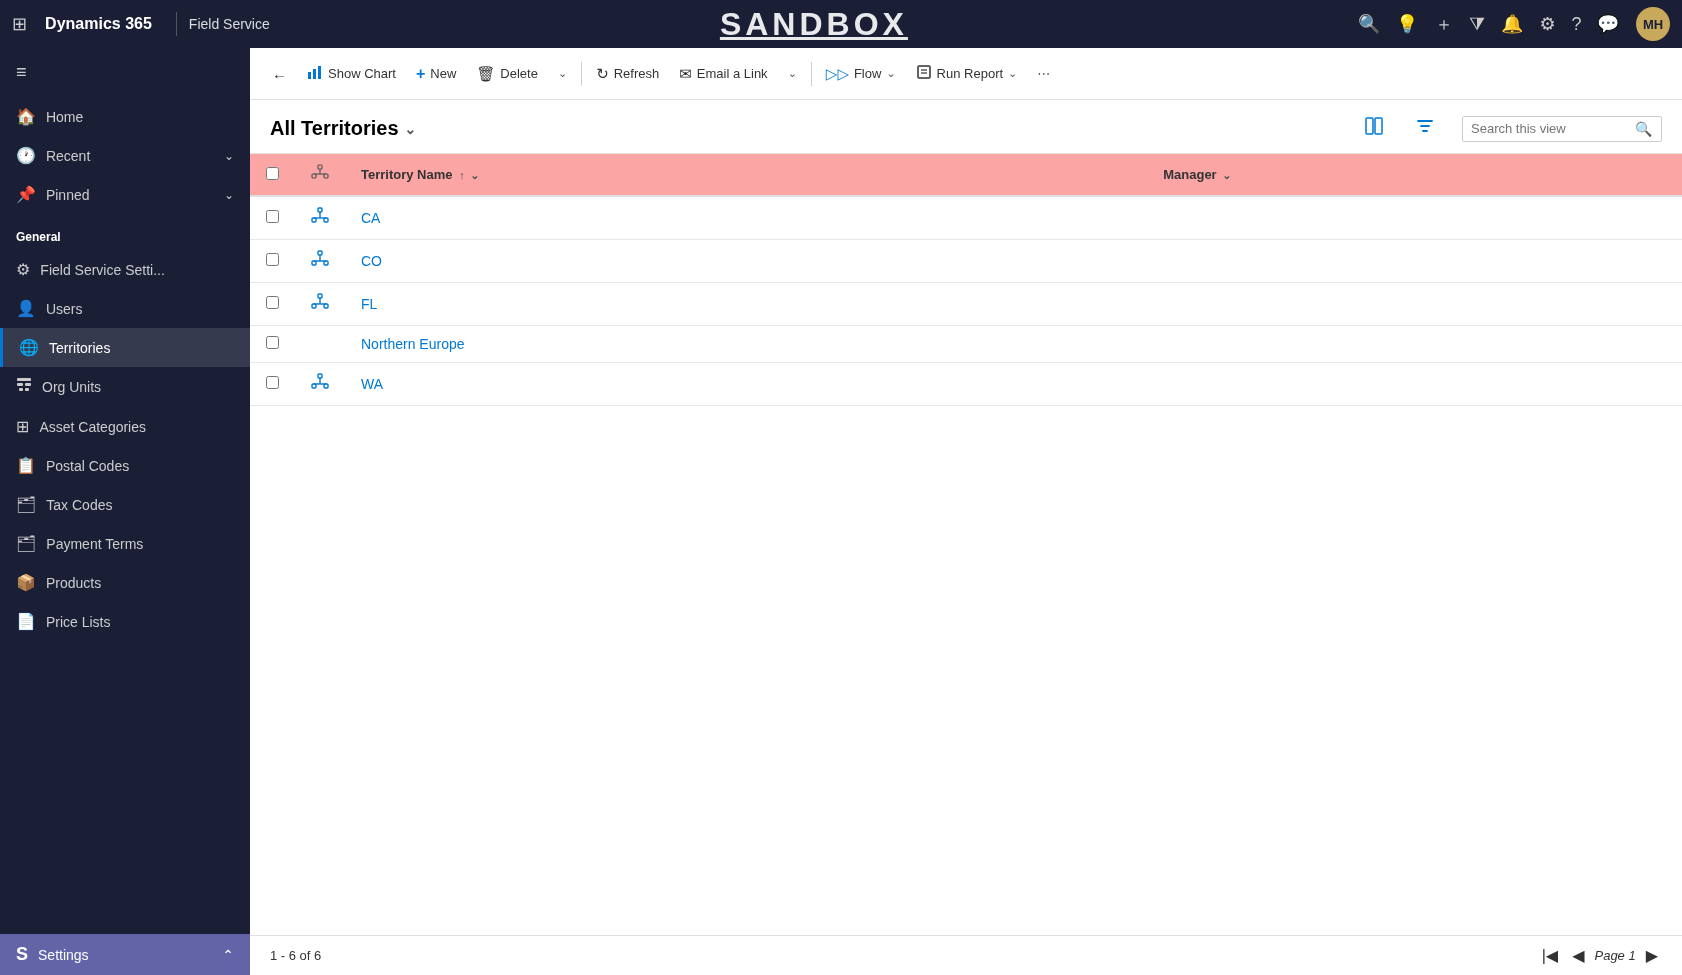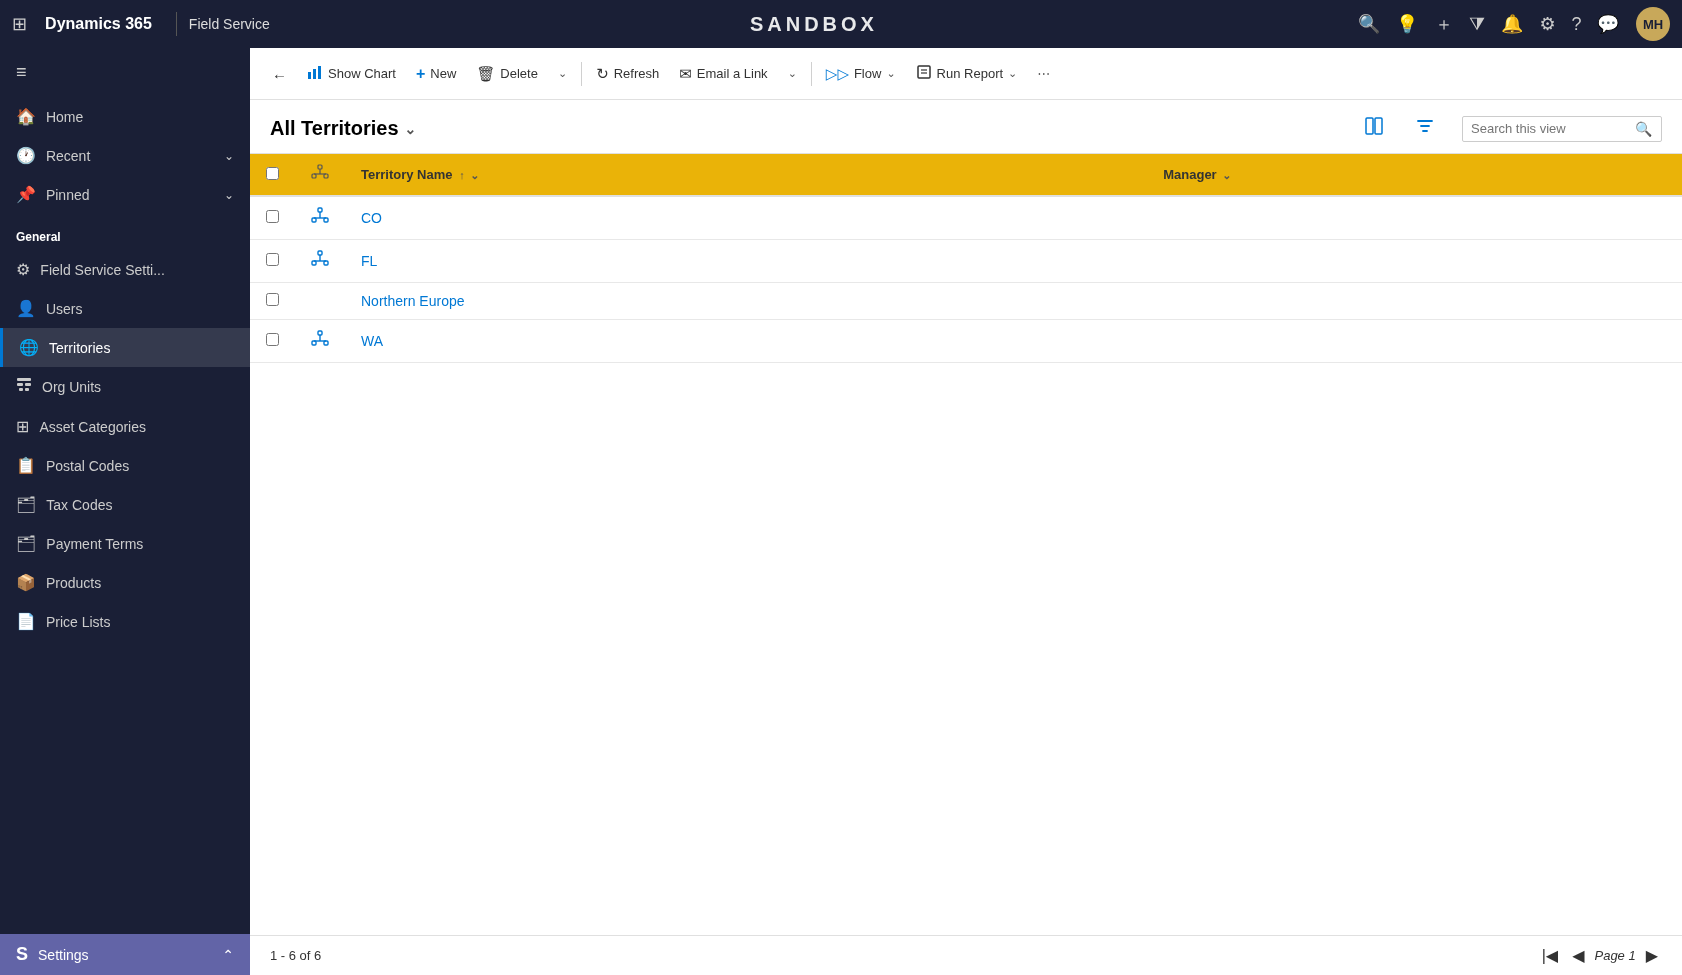--- a/index.html
+++ b/index.html
@@ -12,21 +12,21 @@
       height: 48px;
       display: flex;
       align-items: center;
       padding: 0 12px;
       flex-shrink: 0;
     }
     .top-nav-grid { color: #ccc; font-size: 18px; margin-right: 12px; cursor: pointer; }
     .top-nav-brand { font-weight: 700; font-size: 16px; margin-right: 12px; white-space: nowrap; margin-left: 6px; }
     .top-nav-divider { width: 1px; height: 24px; background: #555; margin: 0 12px; }
     .top-nav-module { font-size: 14px; color: #ddd; }
-    .top-nav-title { flex: 1; text-align: center; font-size: 20px; font-weight: 600; letter-spacing: 4px; color: #fff; opacity: 0.9; }
+    .top-nav-title { flex: 1; text-align: center; font-size: 32px; font-weight: 600; letter-spacing: 4px; color: #fff; opacity: 0.9; text-decoration: underline; }
     .top-nav-icons { display: flex; align-items: center; gap: 16px; }
     .top-nav-icon { color: #ccc; font-size: 18px; cursor: pointer; }
     .top-nav-avatar {
       width: 34px; height: 34px; border-radius: 50%;
       background: #c8a85a; color: #1a1f36;
       display: flex; align-items: center; justify-content: center;
       font-weight: 700; font-size: 13px; cursor: pointer;
     }
 
     
@@ -111,21 +111,21 @@
       border: none; outline: none; font-size: 13px; color: #555; width: 100%;
     }
     .search-box-icon { color: #0078d4; font-size: 14px; cursor: pointer; }
 
     
     .table-wrapper { flex: 1; overflow-y: auto; }
     table { width: 100%; border-collapse: collapse; }
     thead tr { border-bottom: 2px solid #e0e0e0; }
     thead th {
       padding: 10px 16px; text-align: left; font-weight: 600;
-      font-size: 13px; color: #333; background: #eab308;
+      font-size: 13px; color: #333; background: #fca5a5;
     }
     thead th.check-col { width: 40px; }
     thead th.icon-col { width: 50px; }
     tbody tr { border-bottom: 1px solid #e8e8e8; }
     tbody td { padding: 10px 16px; font-size: 14px; color: #333; }
     tbody td.check-col { width: 40px; }
     tbody td.icon-col { width: 50px; color: #0078d4; font-size: 16px; }
     .row-link { color: #0078d4; cursor: pointer; text-decoration: none; }
     .sort-icon { font-size: 11px; color: #555; margin-left: 3px; }
     .col-chevron { font-size: 11px; color: #555; margin-left: 2px; }
@@ -367,20 +367,34 @@
             <th>
               <span>Manager</span>
               <span class="col-chevron">⌄</span>
             </th>
           </tr>
         </thead>
         <tbody>
           <tr class="table-row">
             <td class="check-col"><input type="checkbox" style=""></td>
             <td class="icon-col">
+              <svg width="18" height="18" viewBox="0 0 18 18" fill="none" xmlns="http://www.w3.org/2000/svg">
+                <rect x="7" y="1" width="4" height="4" rx="1" stroke="#0078d4" stroke-width="1.4" fill="none"></rect>
+                <rect x="1" y="11" width="4" height="4" rx="1" stroke="#0078d4" stroke-width="1.4" fill="none"></rect>
+                <rect x="13" y="11" width="4" height="4" rx="1" stroke="#0078d4" stroke-width="1.4" fill="none"></rect>
+                <line x1="9" y1="5" x2="9" y2="11" stroke="#0078d4" stroke-width="1.4"></line>
+                <line x1="3" y1="11" x2="15" y2="11" stroke="#0078d4" stroke-width="1.4"></line>
+              </svg>
+            </td>
+            <td><a class="row-link">CA</a></td>
+            <td></td>
+          </tr>
+          <tr class="table-row">
+            <td class="check-col"><input type="checkbox" style=""></td>
+            <td class="icon-col">
               <svg width="18" height="18" viewBox="0 0 18 18" fill="none">
                 <rect x="7" y="1" width="4" height="4" rx="1" stroke="#0078d4" stroke-width="1.4" fill="none"></rect>
                 <rect x="1" y="11" width="4" height="4" rx="1" stroke="#0078d4" stroke-width="1.4" fill="none"></rect>
                 <rect x="13" y="11" width="4" height="4" rx="1" stroke="#0078d4" stroke-width="1.4" fill="none"></rect>
                 <line x1="9" y1="5" x2="9" y2="11" stroke="#0078d4" stroke-width="1.4"></line>
                 <line x1="3" y1="11" x2="15" y2="11" stroke="#0078d4" stroke-width="1.4"></line>
               </svg>
             </td>
             <td><a class="row-link">CO</a></td>
             <td></td>

